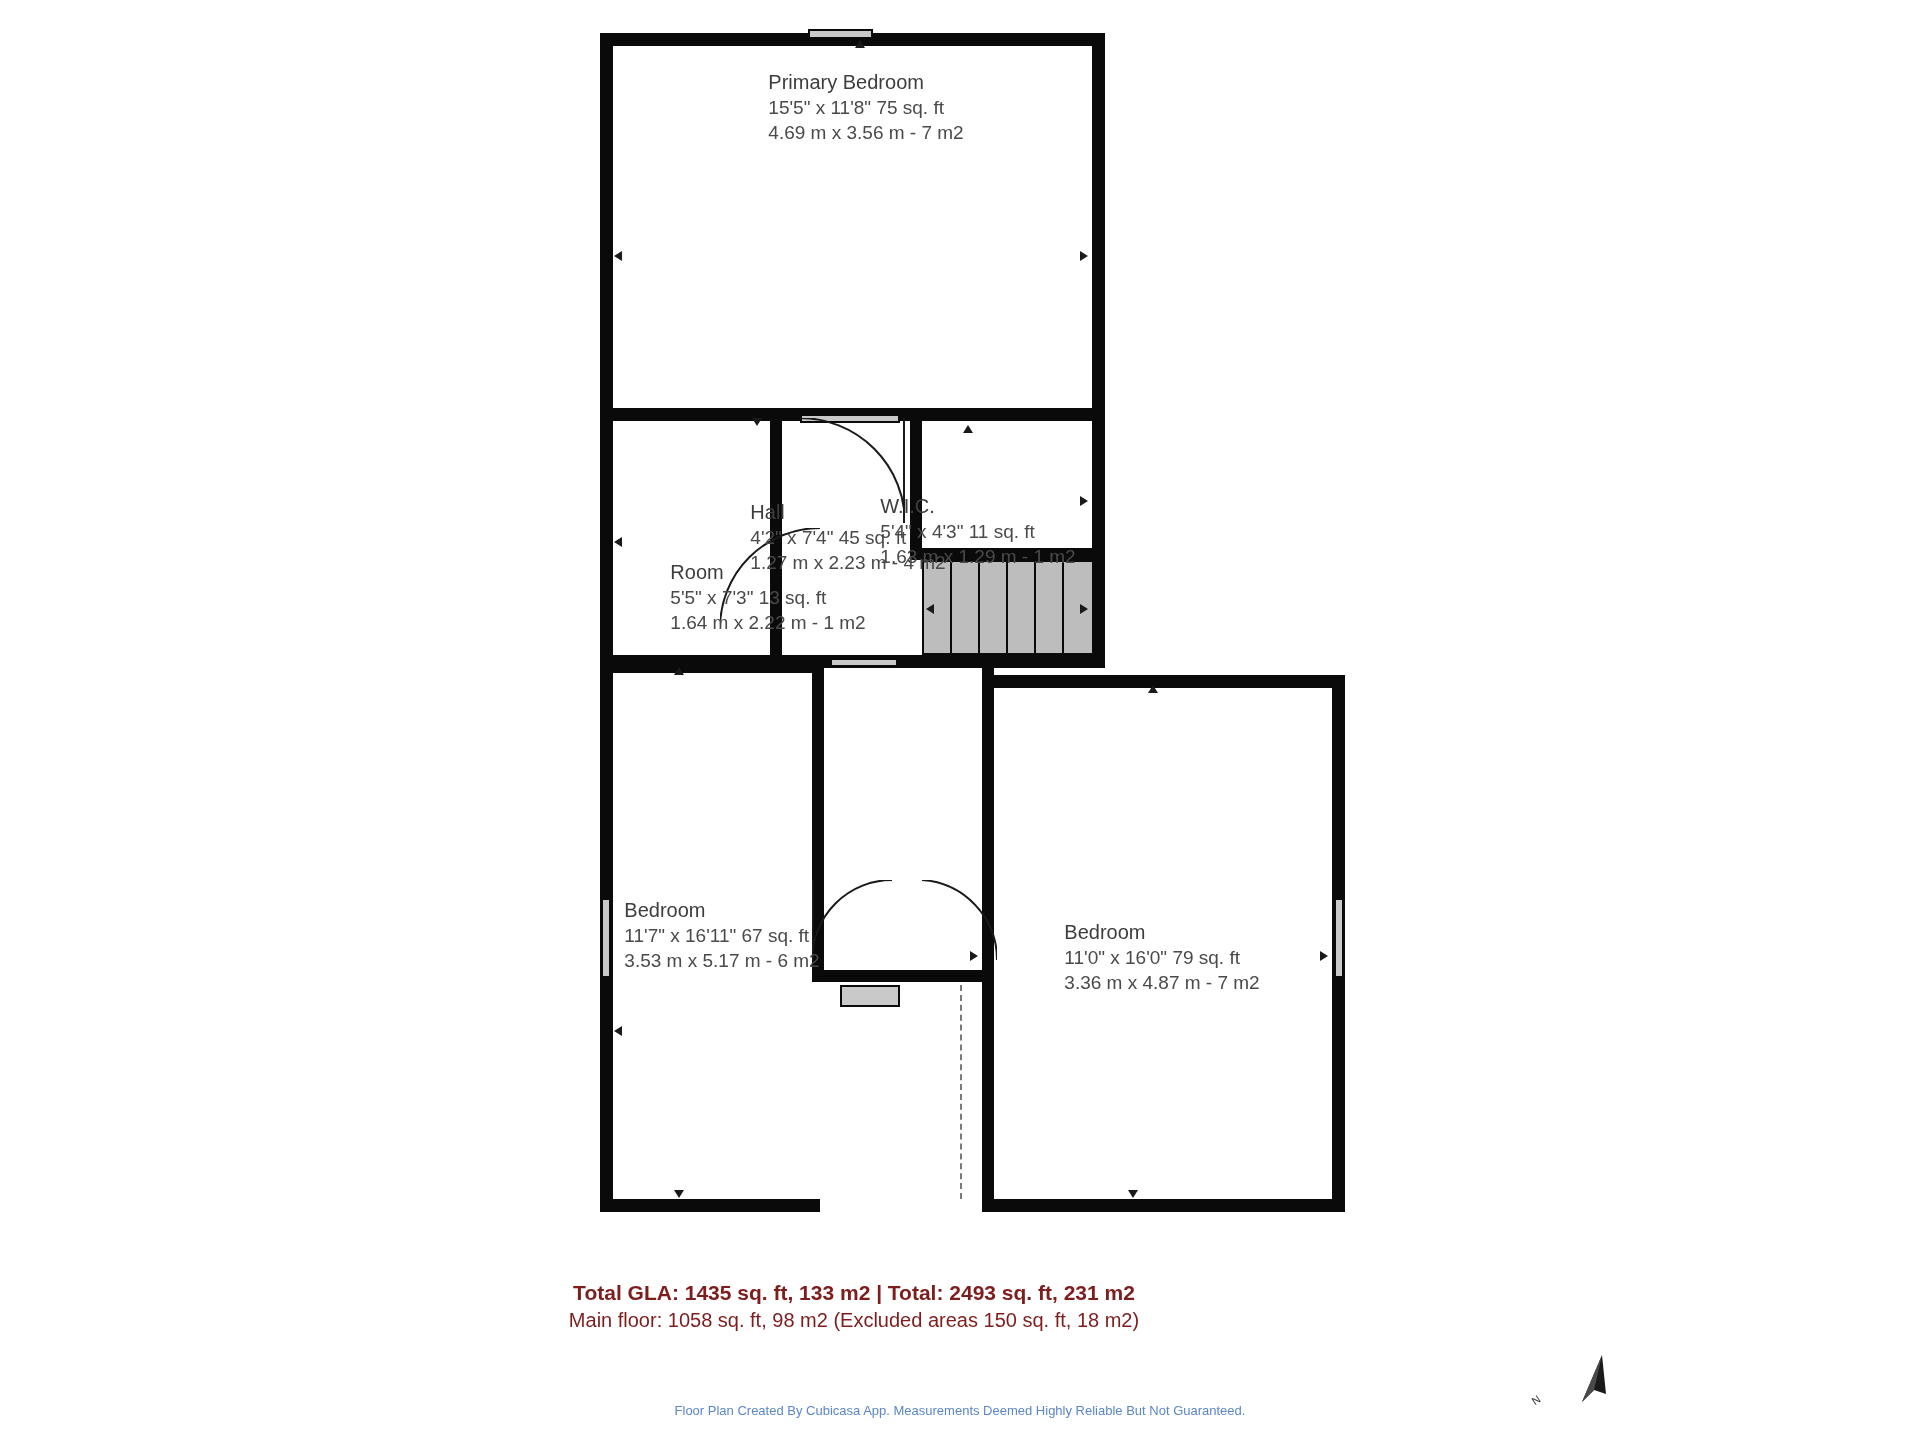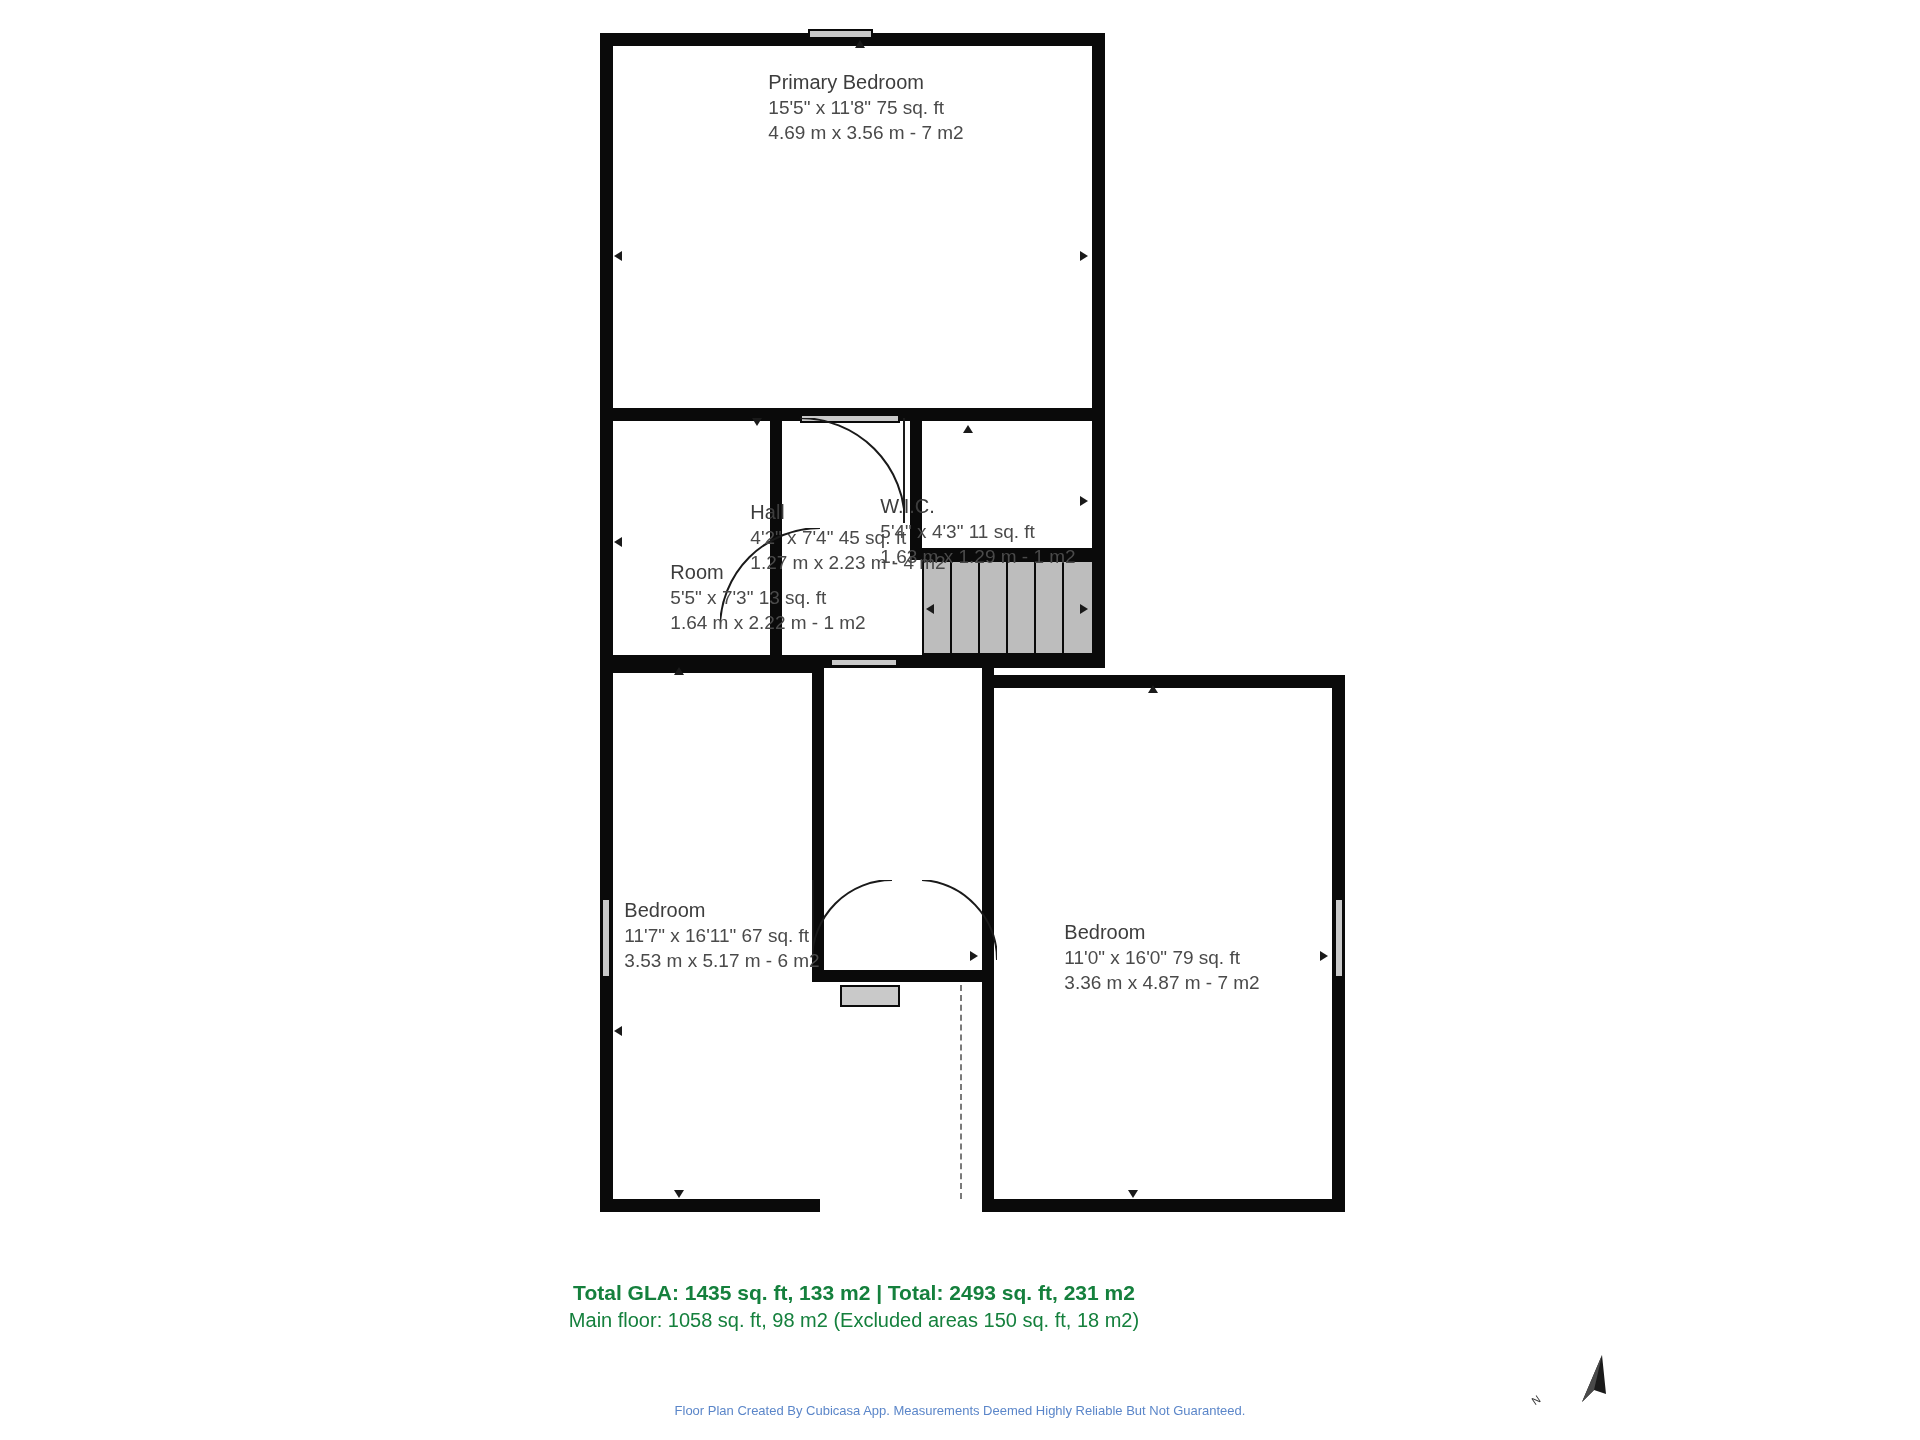--- a/index.html
+++ b/index.html
@@ -76,21 +76,21 @@
   .dashed-v {
     position: absolute;
     border-left: 2px dashed #7a7a7a;
   }
   #summary {
     position: absolute;
     left: 0;
     top: 1278px;
     width: 1708px;
     text-align: center;
-    color: #15803d;
+    color: #7f1d1d;
   }
   #summary .total {
     font-size: 21px;
     font-weight: bold;
     line-height: 29px;
   }
   #summary .line {
     font-size: 20px;
     line-height: 27px;
   }

